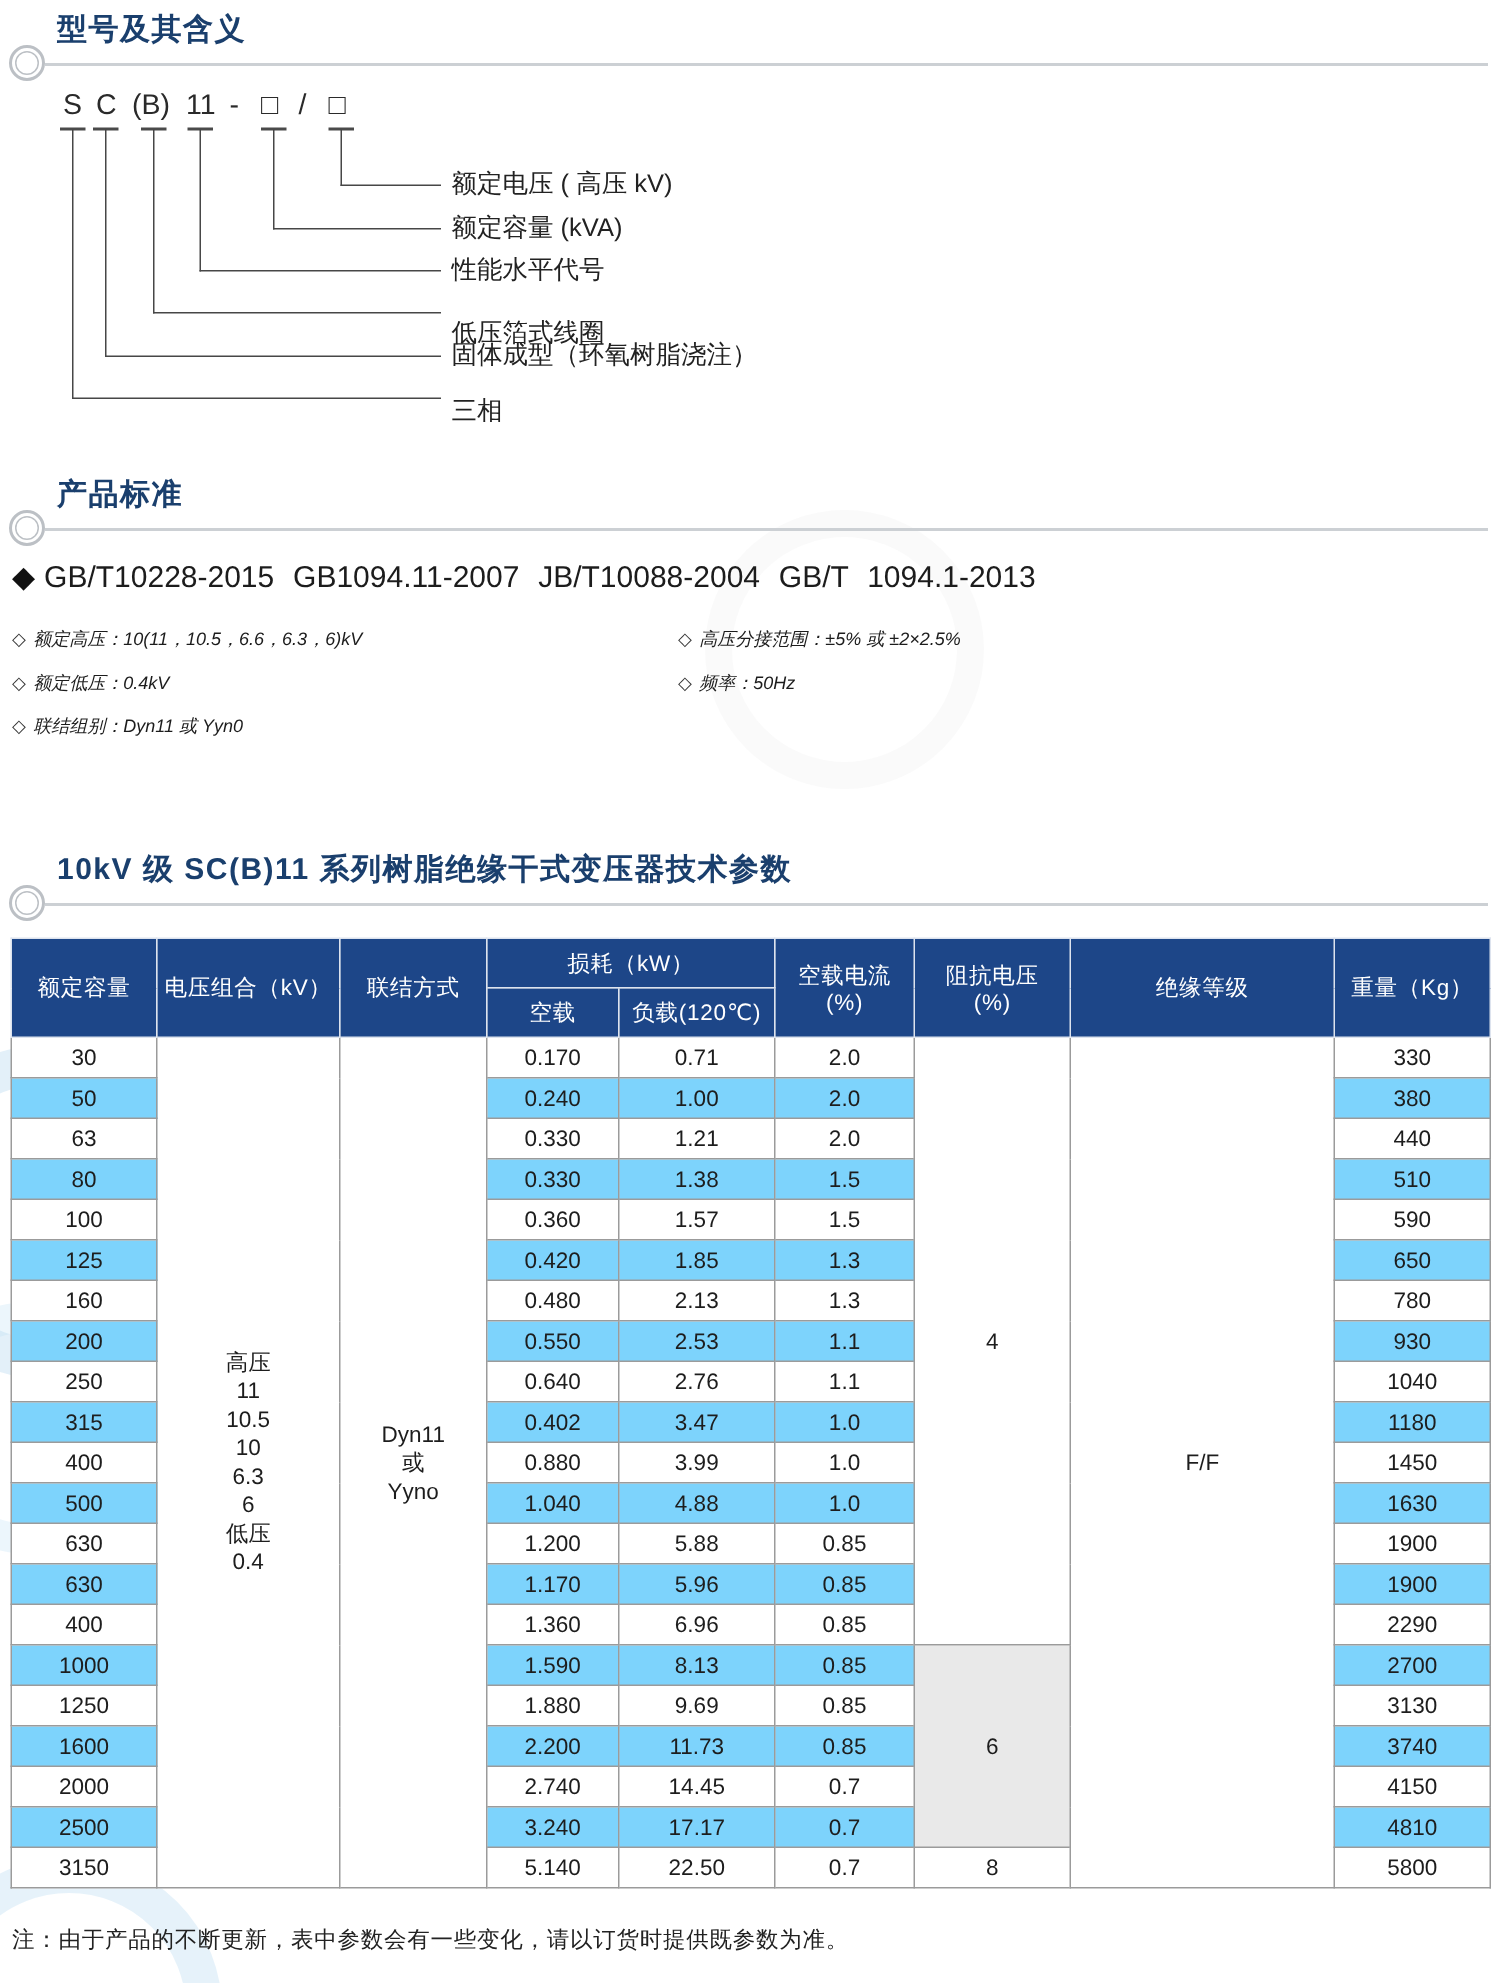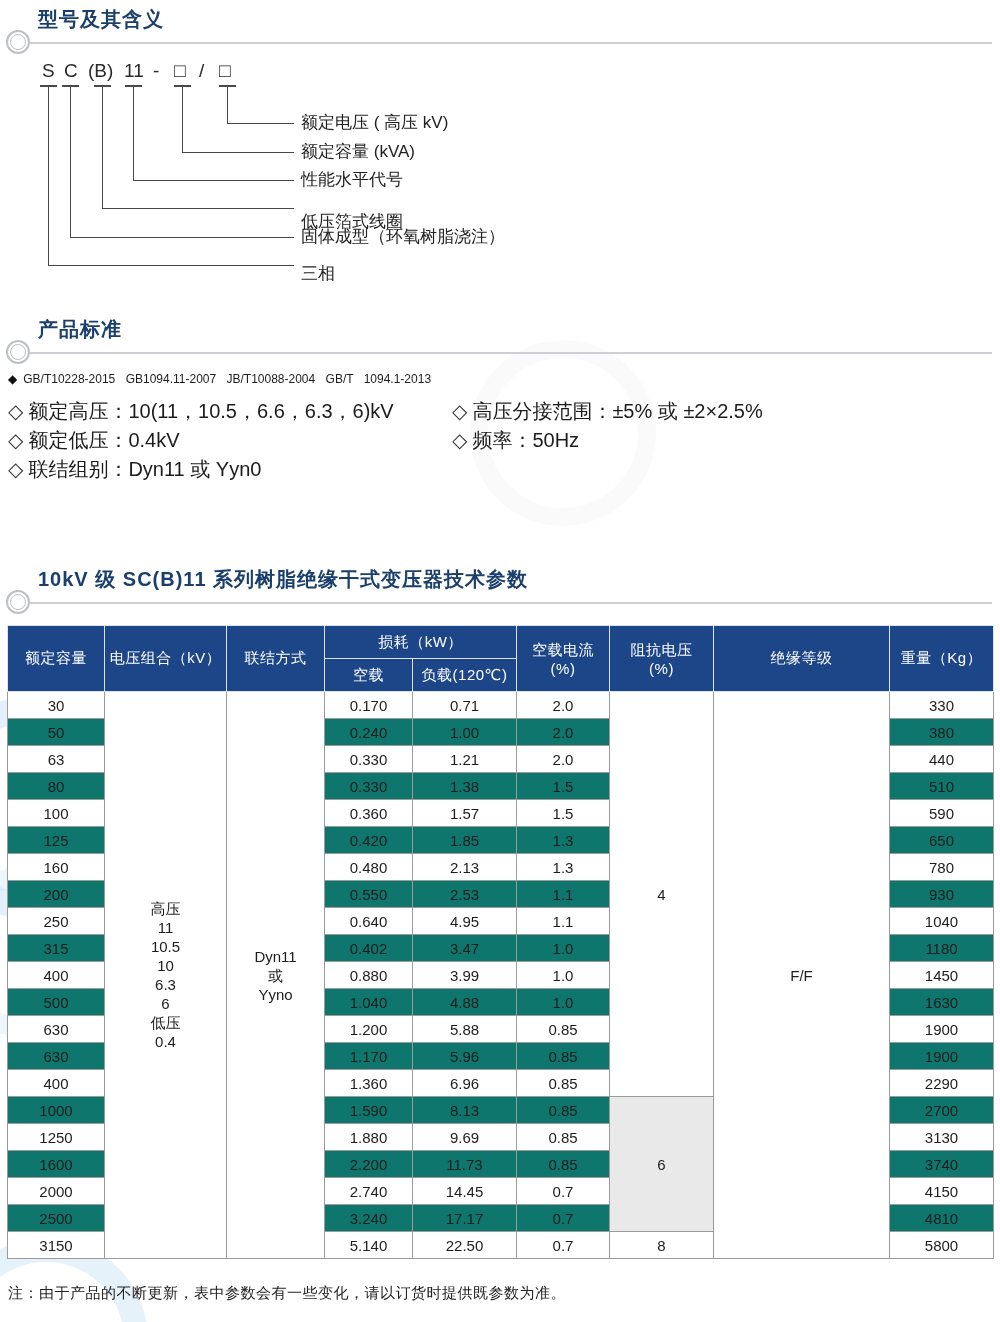--- a/index.html
+++ b/index.html
@@ -36,37 +36,37 @@
   .k1{left:227px;width:66px;height:37px;}
   .k2{left:182px;width:111px;height:66px;}
   .k3{left:133px;width:160px;height:94px;}
   .k4{left:102px;width:191px;height:122px;}
   .k5{left:70px;width:223px;height:151px;}
   .k6{left:48px;width:245px;height:179px;}
   .lbl{position:absolute;left:301px;font-size:17px;color:#222;line-height:24px;white-space:nowrap;}
   .lb0{top:59px}.lb1{top:88px}.lb2{top:116px}.lb3{top:158px}.lb4{top:173px}.lb5{top:210px}
 
   
-  .std-first{position:absolute;left:8px;top:372px;font-size:12px;color:#1c1c1c;
+  .std-first{position:absolute;left:8px;top:372px;font-size:20px;color:#1c1c1c;
              word-spacing:7px;z-index:1;text-align:right;}
   .std-first .b{color:#111;margin-right:6px;word-spacing:0;}
-  .std-col{position:absolute;top:397px;font-size:20px;color:#1c1c1c;z-index:1;}
+  .std-col{position:absolute;top:412px;font-size:12px;color:#1c1c1c;z-index:1;font-style:italic;}
   .std-col.left{left:8px;} .std-col.right{left:452px;}
   .std-item{height:29px;line-height:29px;white-space:nowrap;}
   .std-item .b{color:#333;margin-right:5px;}
 
   
   table.params{position:absolute;left:7px;top:625px;width:986px;border-collapse:collapse;
                table-layout:fixed;z-index:1;font-size:15px;}
   table.params th{background:#1d4688;color:#fff;font-weight:normal;border:1px solid #dde3ee;
                   padding:0;text-align:center;font-size:15px;letter-spacing:.5px;}
   table.params tr.h1 th{height:32px;margin-top:28px;} table.params tr.h2 th{height:32px;}
   table.params td{border:1px solid #9b9b9b;text-align:center;padding:0;height:26px;
                   background:#fff;color:#1d1d1d;}
-  table.params td.alt{background:#0f766e;}
+  table.params td.alt{background:#7dd3fc;}
   table.params td.merged{background:#fff;white-space:pre-line;line-height:19px;}
   table.params td.shaded{background:#e9e9e9;}
   .note{position:absolute;left:8px;top:1284px;font-size:15px;color:#222;z-index:1;letter-spacing:.5px;}
 </style>
 </head>
 <body>
 
 <div class="page">
 
   <div class="wm wm1"></div>
@@ -244,21 +244,21 @@
         <tr>
           <td class="alt">200</td>
           <td class="alt">0.550</td>
           <td class="alt">2.53</td>
           <td class="alt">1.1</td>
           <td class="alt">930</td>
         </tr>
         <tr>
           <td>250</td>
           <td>0.640</td>
-          <td>4.95</td>
+          <td>2.76</td>
           <td>1.1</td>
           <td>1040</td>
         </tr>
         <tr>
           <td class="alt">315</td>
           <td class="alt">0.402</td>
           <td class="alt">3.47</td>
           <td class="alt">1.0</td>
           <td class="alt">1180</td>
         </tr>

